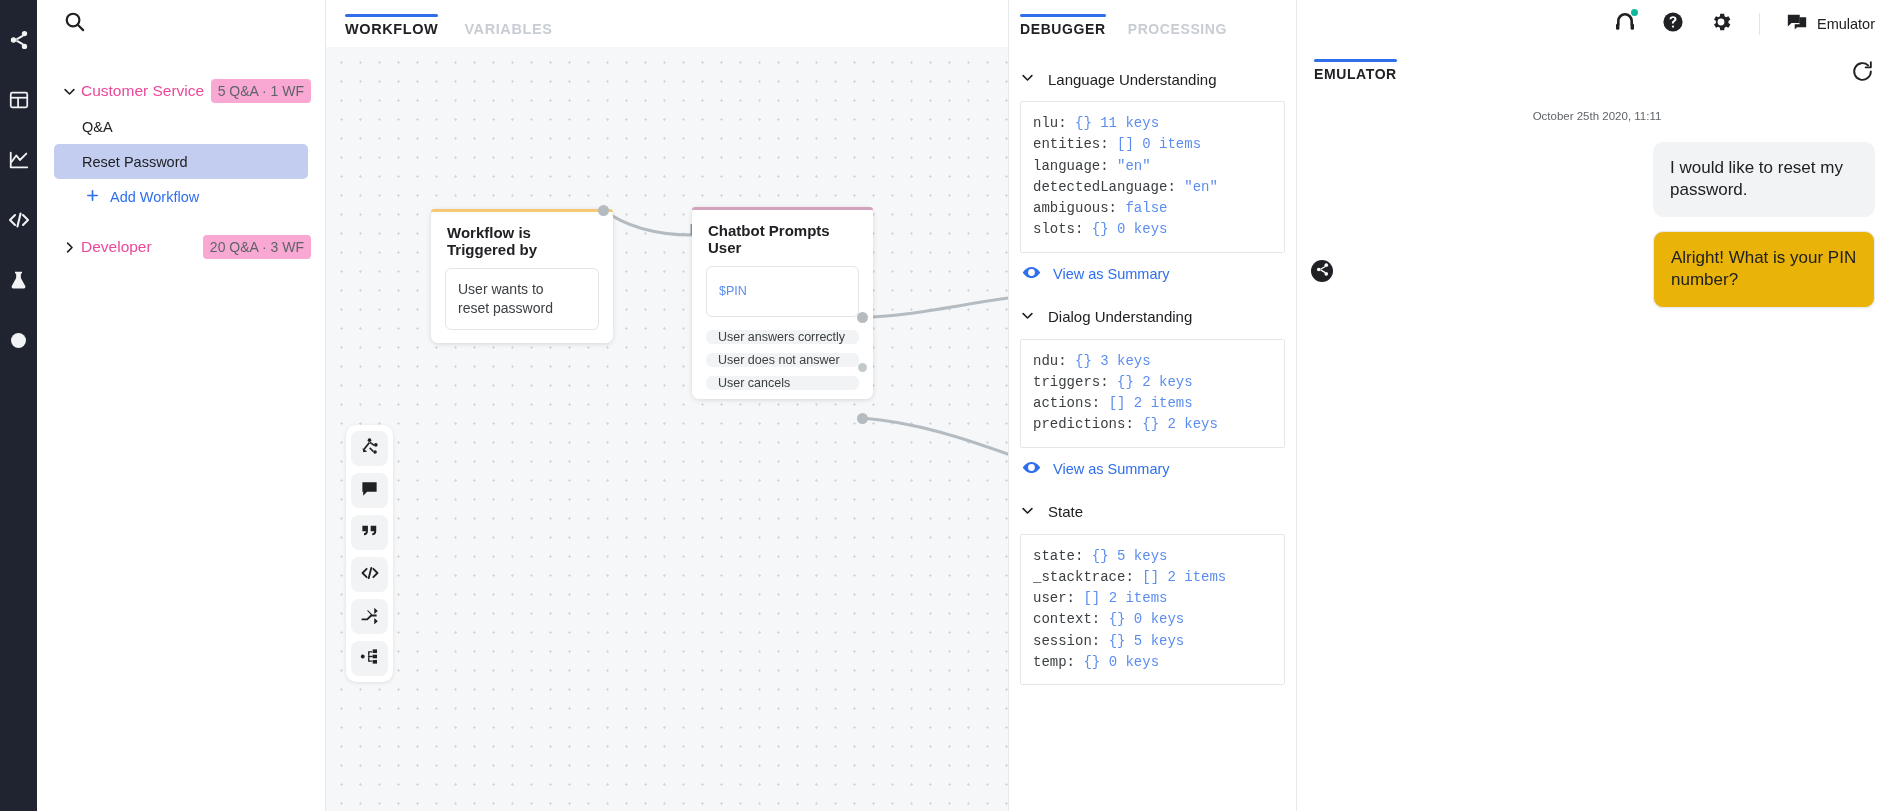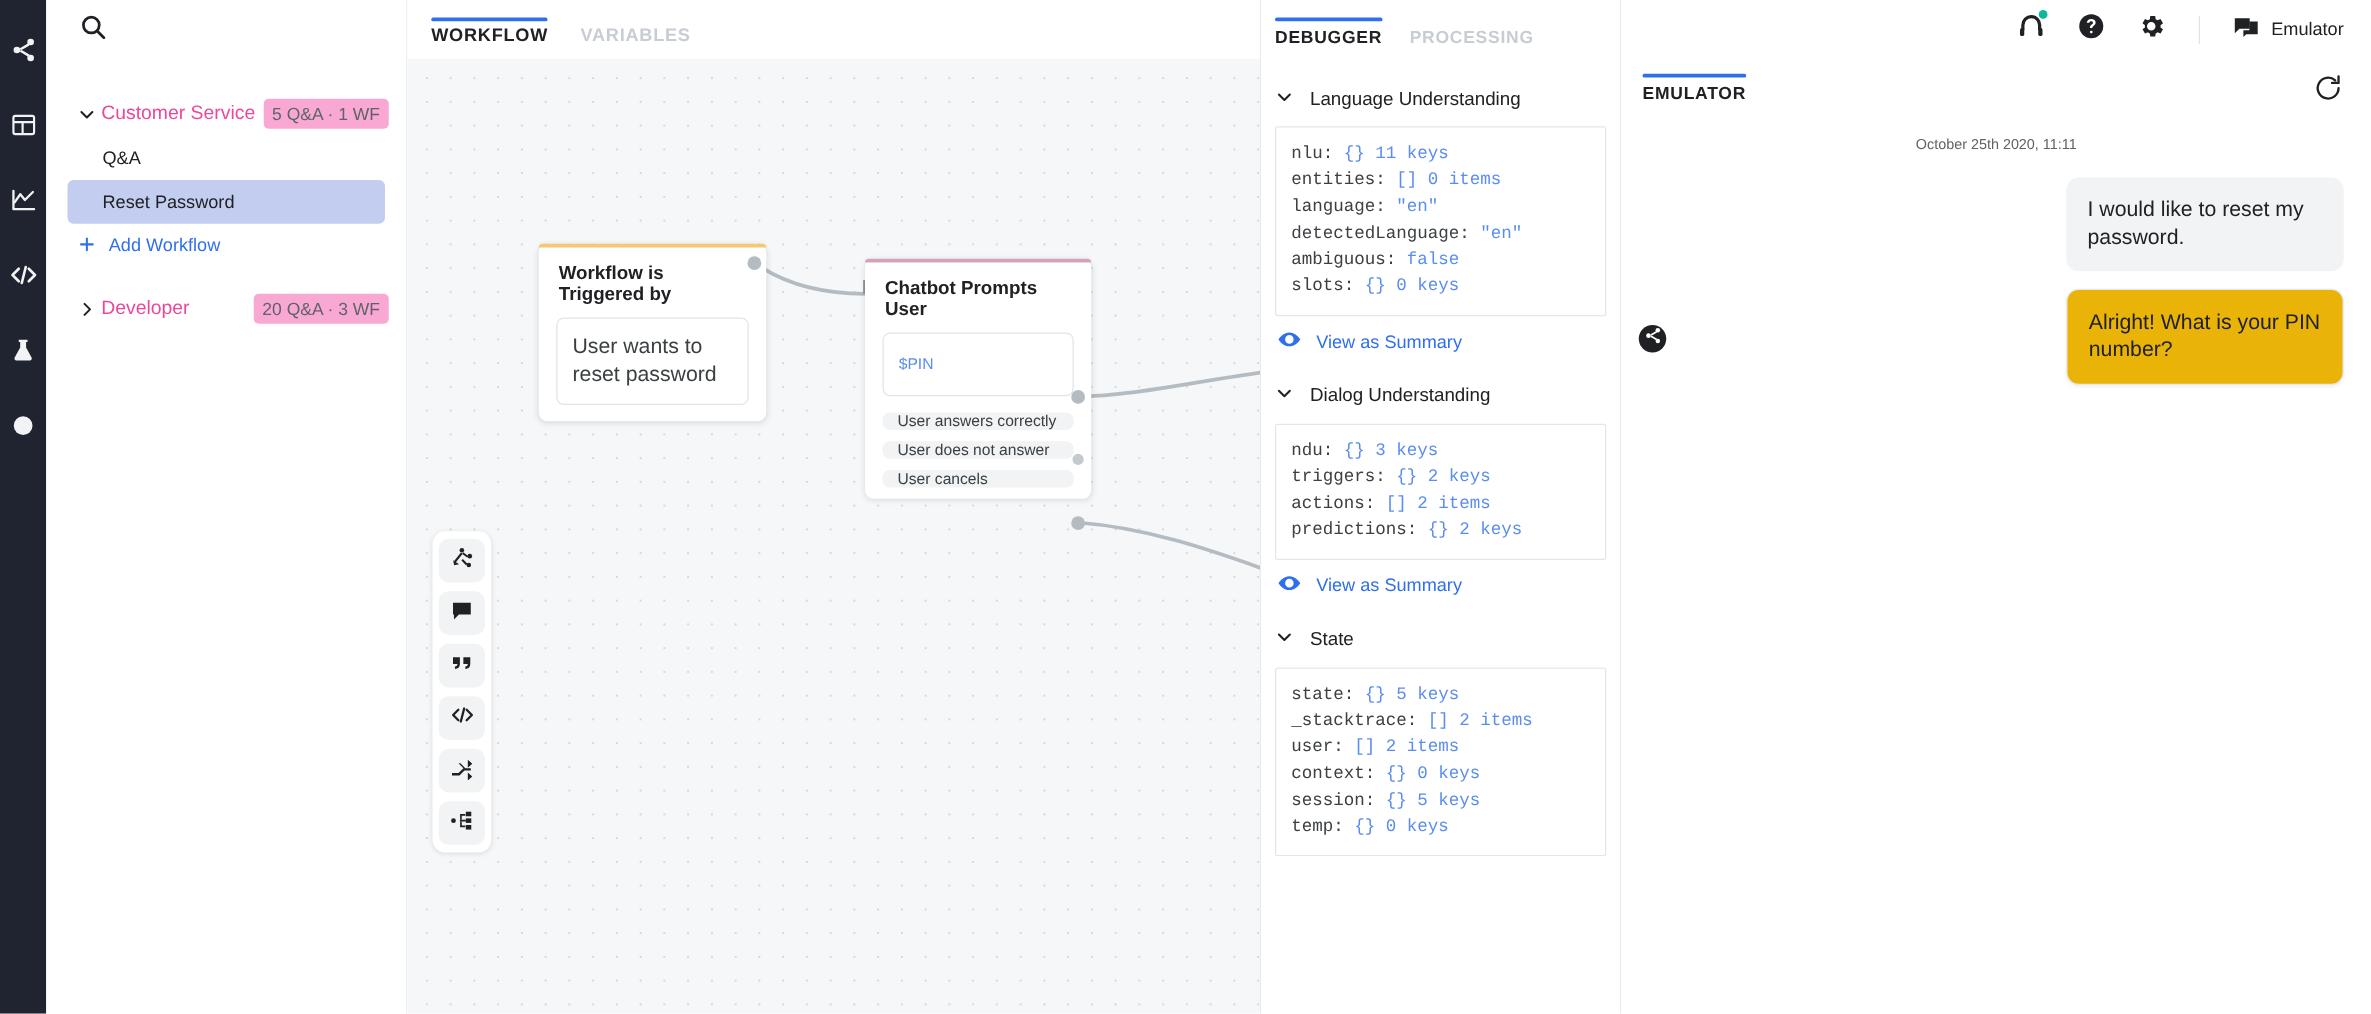--- a/index.html
+++ b/index.html
@@ -69,21 +69,21 @@
     font-size: 14px; border-radius: 4px; padding: 4px 7px; white-space: nowrap;
   }
   .tree-child {
     height: 35px; display: flex; align-items: center;
     margin: 0 17px 0 17px; padding-left: 28px;
     font-size: 14.5px; color: #202124; border-radius: 5px; cursor: pointer;
   }
   .tree-child.selected { background: #c2cdf0; }
   .tree-add {
     height: 36px; display:flex; align-items:center; gap:10px;
-    padding-left: 25px; color: #2f6fed; font-size: 14.5px; cursor: pointer;
+    padding-left: 48px; color: #2f6fed; font-size: 14.5px; cursor: pointer;
   }
 
   
   .canvas-col {
     width: 683px; min-width: 683px; height: 811px;
     background: #ffffff; display:flex; flex-direction:column;
     border-right: 1px solid #e8eaed;
   }
   .canvas-tabs {
     height: 47px; display:flex; align-items:flex-end; padding-left: 19px;
@@ -111,21 +111,21 @@
     display:flex; align-items:center; justify-content:center; cursor:pointer;
   }
 
   
   .node { position:absolute; background:#ffffff; border-radius: 7px;
           box-shadow: 0 1px 5px rgba(0,0,0,.13); }
   .node-accent { height: 3px; border-radius: 7px 7px 0 0; }
   .node-title { font-size: 15px; font-weight: bold; color:#202124; padding: 12px 16px 10px 16px; }
   .node-field {
     margin: 0 14px 13px 14px; border:1px solid #e1e4e8; border-radius:6px;
-    padding: 11px 12px; font-size: 17px; color:#3c4043; line-height: 1.35;
+    padding: 11px 12px; font-size: 14px; color:#3c4043; line-height: 1.35;
     background:#fff;
   }
   .node-field.var { color:#5b8def; font-size: 12.5px; padding: 16px 12px; }
   .node-opt {
     margin: 0 14px 9px 14px; background:#f1f3f4; border-radius:6px;
     padding: 0 12px; font-size: 12.5px; color:#3c4043;
   }
   .port { position:absolute; width:11px; height:11px; border-radius:50%; background:#b4bcc2; }
   .port.small { width:9px; height:9px; background:#c3cace; }
 
@@ -353,21 +353,21 @@
               <rect x="16" y="3" width="5.5" height="4.6"></rect>
                 <rect x="16" y="9.7" width="5.5" height="4.6"></rect>
                 <rect x="16" y="16.4" width="5.5" height="4.6"></rect>
               <path d="M6 11.1h4.2V5.3h5.3v1.7h-3.6v5.9H6zM6 12.9h4.2v5.8h5.3V17h-3.6v-5.9H6z"></path>
               <rect x="10" y="11.1" width="6" height="1.8"></rect>
             </svg>
           </span>
         </div>
       </div>
 
-      <div class="node" style="left:105px; top:148px; width:182px;">
+      <div class="node" style="left:105px; top:162px; width:182px;">
         <div class="node-accent" style="background:#f7c873"></div>
         <div class="node-title">Workflow is Triggered by</div>
         <div class="node-field" style="white-space:pre-line">User wants to
 reset password</div>
       </div>
       <span class="port" style="left:272px; top:158px;"></span>
 
       <div class="node" style="left:366px; top:160px; width:181px;">
         <div class="node-accent" style="background:#d3a3bd"></div>
         <div class="node-title">Chatbot Prompts User</div>

